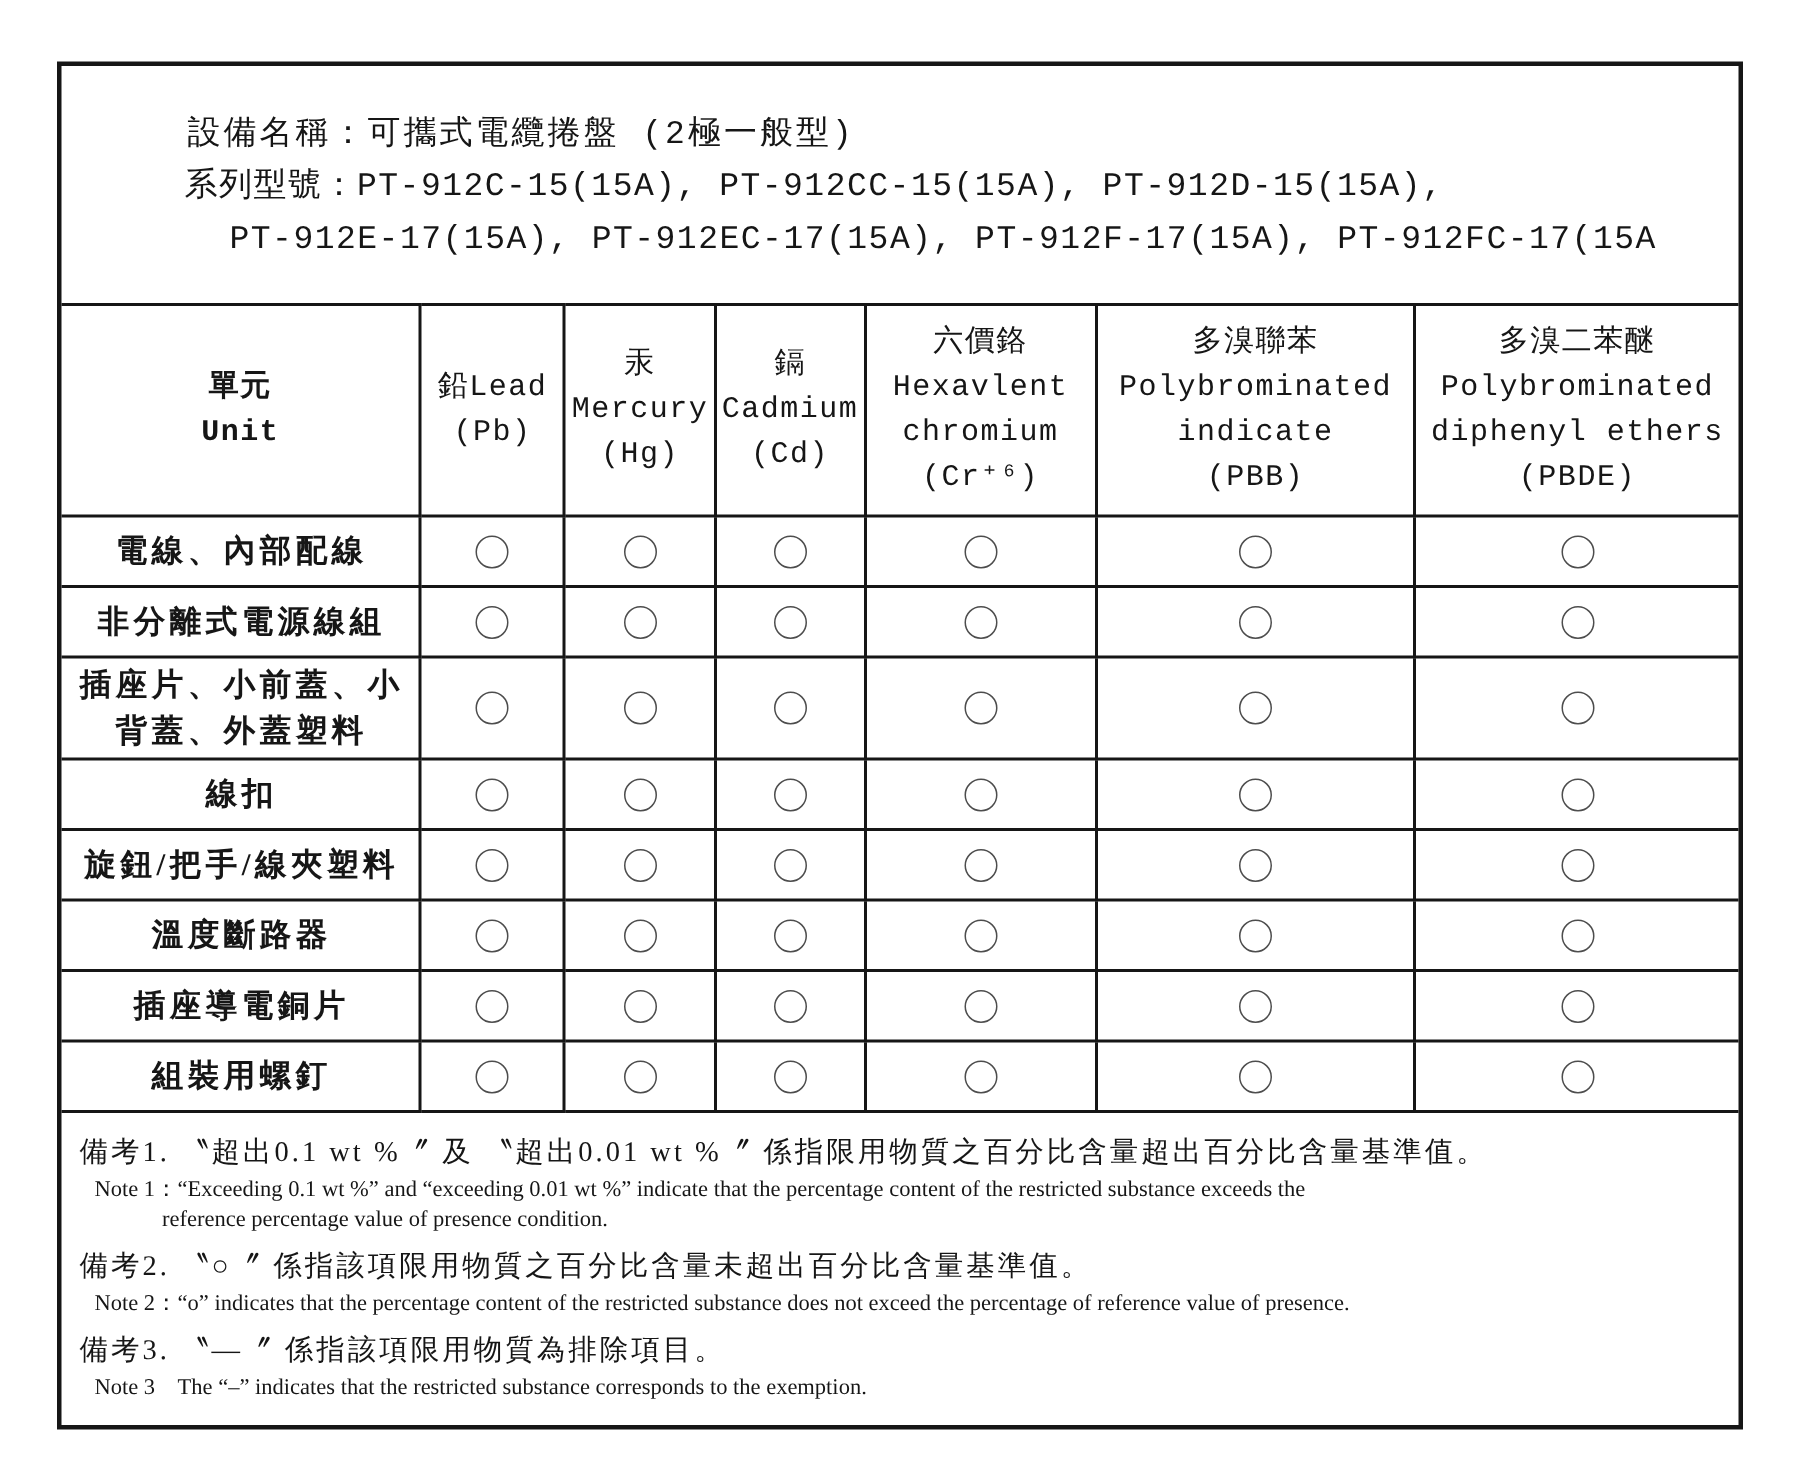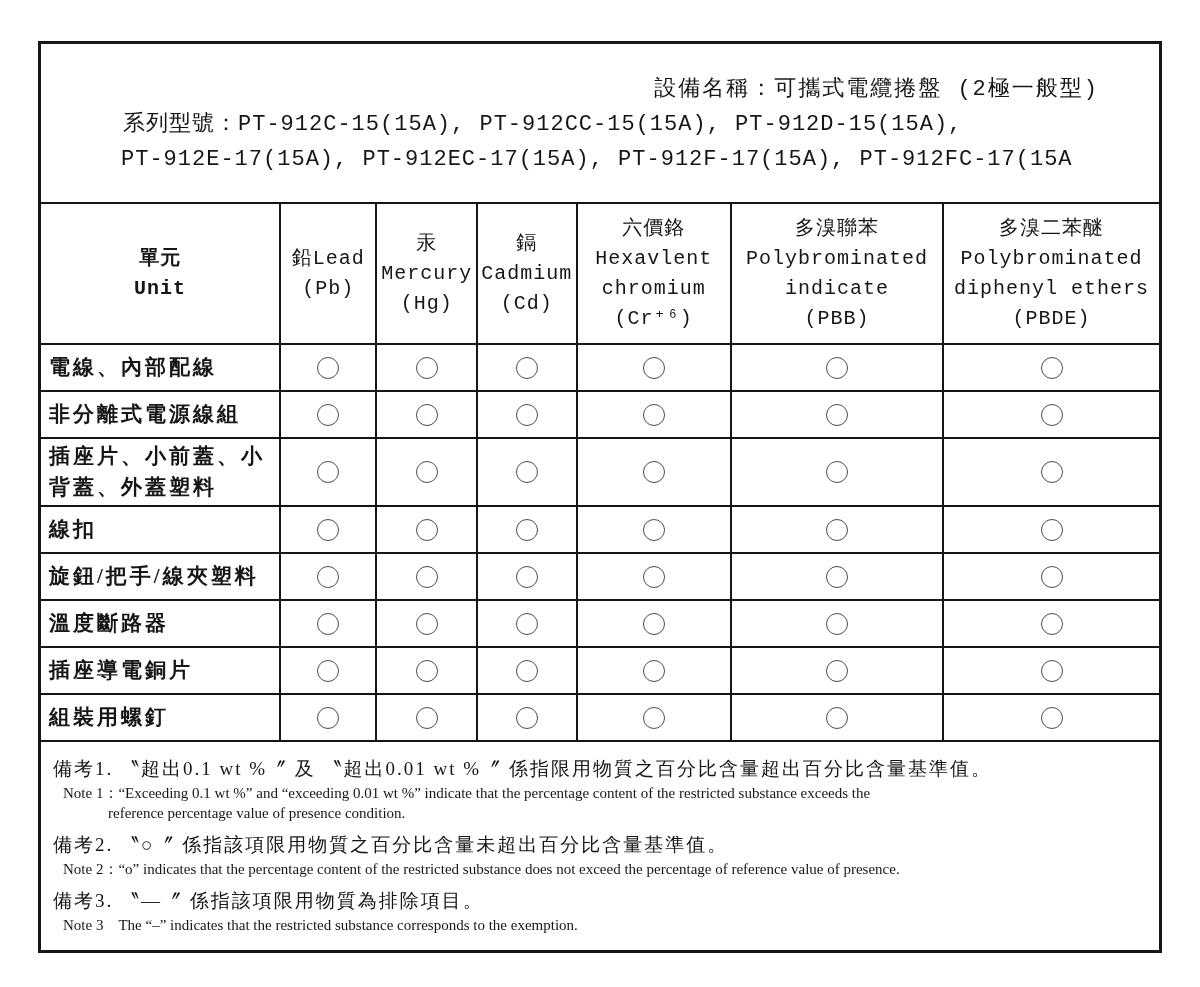--- a/index.html
+++ b/index.html
@@ -6,39 +6,39 @@
   html,body{margin:0;padding:0;background:#ffffff;}
   body{width:1200px;height:987px;position:relative;color:#161616;
        font-family:"Liberation Serif","DejaVu Serif",serif;}
   .doc-frame{position:absolute;left:38px;top:41px;width:1124px;height:912px;
        border:3px solid #161616;box-sizing:border-box;background:#fff;
        display:flex;flex-direction:column;}
   
   .doc-header{height:158px;box-sizing:border-box;padding-top:28px;
        font-size:22px;line-height:35px;
        font-family:"Liberation Mono","DejaVu Sans Mono","Liberation Serif",serif;}
-  .hdr-row1{display:flex;justify-content:flex-end;padding:0 60px 0 32px;}
+  .hdr-row1{display:flex;justify-content:flex-end;padding:0 60px 0 84px;flex-direction:column;}
   .hdr-zh{letter-spacing:2px;}
   .hdr-row2{padding-left:82px;letter-spacing:1px;}
-  .hdr-row3{padding-left:80px;letter-spacing:1px;}
+  .hdr-row3{padding-left:112px;letter-spacing:1px;}
   
   .rohs-table{width:100%;border-collapse:collapse;table-layout:fixed;}
   .rohs-table th,.rohs-table td{border:2px solid #161616;padding:0;vertical-align:middle;}
   .rohs-table th:first-child,.rohs-table td:first-child{border-left:0;font-weight:bold;}
   .rohs-table th:last-child,.rohs-table td:last-child{border-right:0;}
   .rohs-table th{height:139px;font-weight:normal;text-align:center;
        font-size:20px;line-height:30px;
        font-family:"Liberation Mono","DejaVu Sans Mono","Liberation Serif",serif;}
   .rohs-table th div{letter-spacing:1px;}
   .rohs-table col.c-unit{width:21.4%;} .rohs-table col.c-pb{width:8.6%;}
   .rohs-table col.c-hg{width:9.0%;}   .rohs-table col.c-cd{width:8.9%;}
   .rohs-table col.c-cr{width:13.8%;}  .rohs-table col.c-pbb{width:19.0%;}
   .rohs-table col.c-pbde{width:19.3%;}
   .rohs-table td{height:41px;text-align:center;}
-  .rohs-table td.unit-cell{text-align:left;padding:2px 6px 2px 8px;
+  .rohs-table td.unit-cell{text-align:center;padding:2px 6px 2px 8px;
        font-size:21px;letter-spacing:3px;line-height:31px;}
   .circle-mark{display:inline-block;width:22px;height:22px;border:1.5px solid #4d4d4d;
        border-radius:50%;box-sizing:border-box;vertical-align:middle;}
   
   .notes{flex:1;box-sizing:border-box;padding:12px 18px 0 12px;}
   .note{margin-bottom:7px;}
   .note-zh{font-size:19px;letter-spacing:2px;line-height:29px;white-space:pre-line;}
   .note-en{font-size:15px;line-height:20px;white-space:pre-line;
        margin-left:10px;padding-left:45px;text-indent:-45px;
        font-family:"Liberation Serif","DejaVu Serif",serif;}

